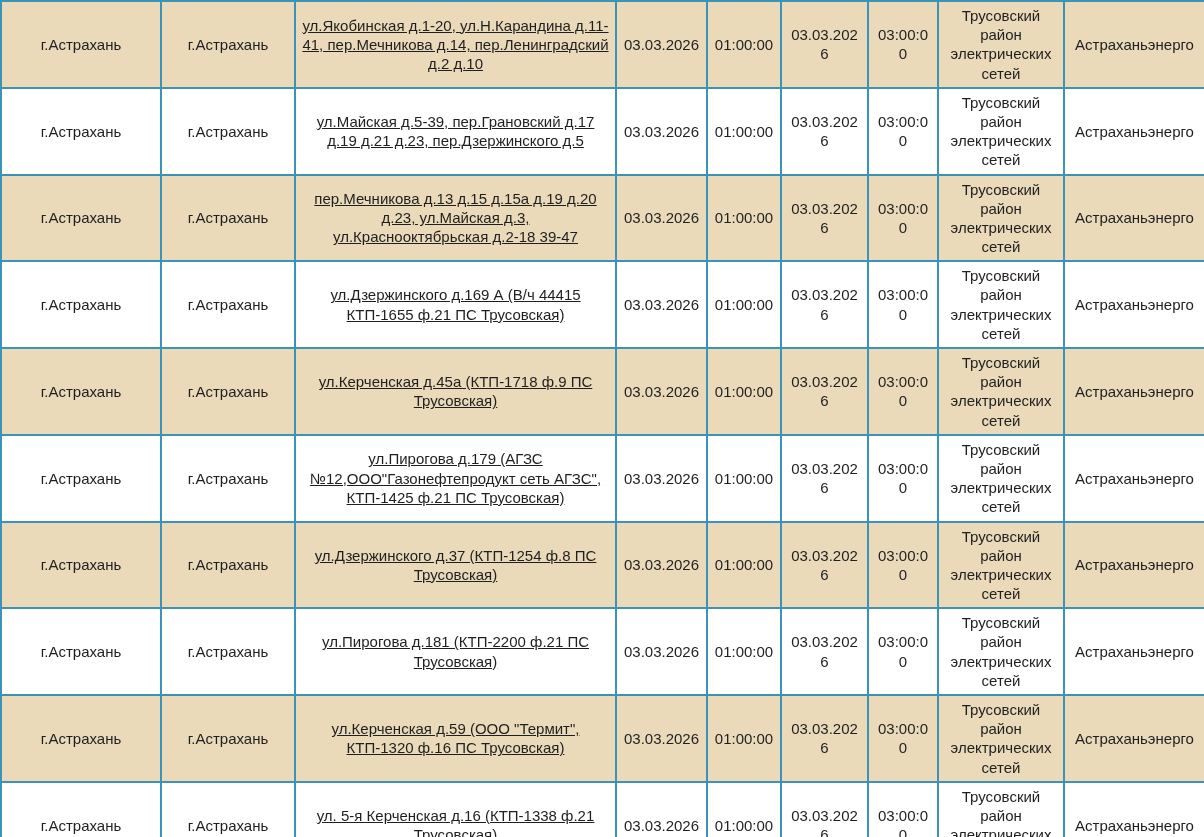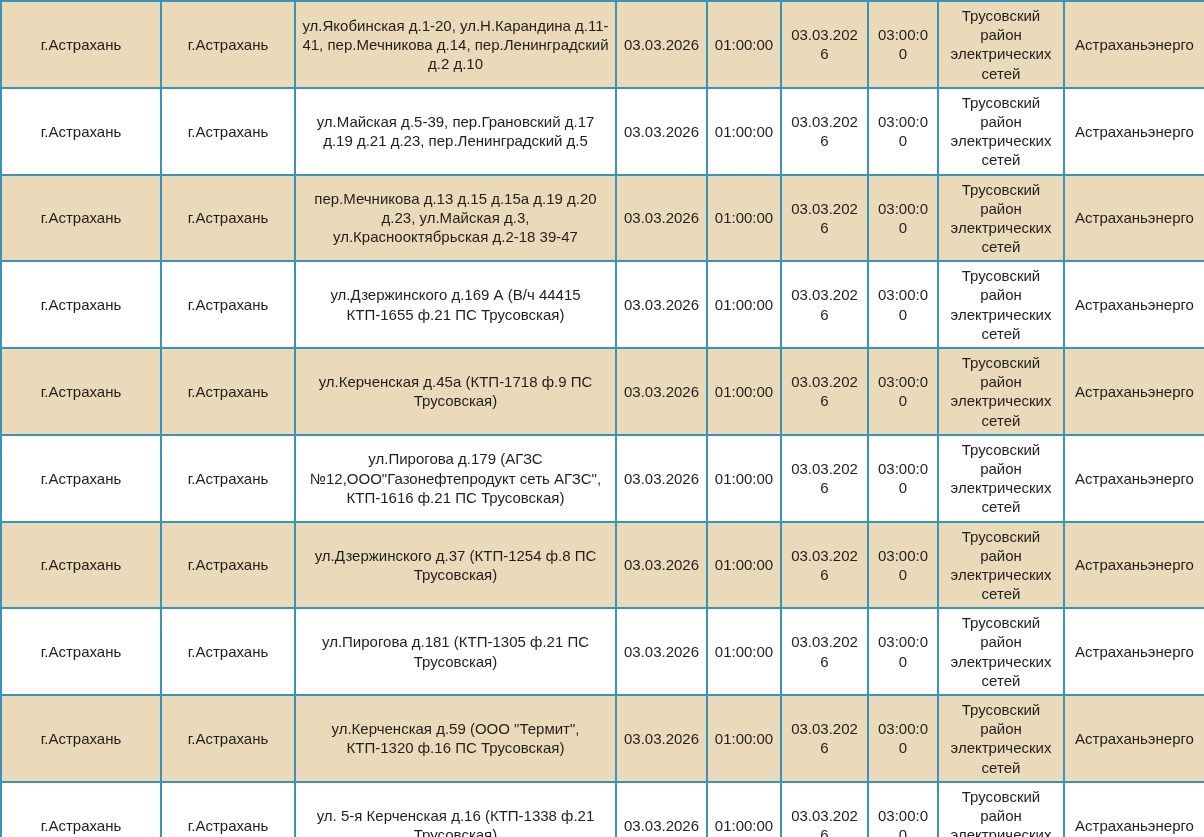--- a/index.html
+++ b/index.html
@@ -27,21 +27,21 @@
     text-align:center;
     vertical-align:middle;
     padding:4px 6px;
     font-size:15px;
     line-height:1.28;
     font-weight:400;
     word-wrap:break-word;
   }
   tr.shaded td{background:var(--shaded-bg);}
   tr.plain td{background:var(--plain-bg);}
-  td.addr{padding:4px 8px;}
+  td.addr{padding:4px 8px;text-decoration:underline;}
 </style>
 </head>
 <body>
 
 <table class="outage-table">
   <colgroup>
     <col style="width:160px">
     <col style="width:134px">
     <col style="width:321px">
     <col style="width:91px">
@@ -59,21 +59,21 @@
     <td>03.03.2026</td>
     <td>01:00:00</td>
     <td>03.03.2026</td>
     <td>03:00:00</td>
     <td>Трусовский район электрических сетей</td>
     <td>Астраханьэнерго</td>
   </tr>
       <tr class="plain">
     <td>г.Астрахань</td>
     <td>г.Астрахань</td>
-    <td class="addr">ул.Майская д.5-39, пер.Грановский д.17 д.19 д.21 д.23, пер.Ленинградский д.5</td>
+    <td class="addr">ул.Майская д.5-39, пер.Грановский д.17 д.19 д.21 д.23, пер.Дзержинского д.5</td>
     <td>03.03.2026</td>
     <td>01:00:00</td>
     <td>03.03.2026</td>
     <td>03:00:00</td>
     <td>Трусовский район электрических сетей</td>
     <td>Астраханьэнерго</td>
   </tr>
       <tr class="shaded">
     <td>г.Астрахань</td>
     <td>г.Астрахань</td>
@@ -103,21 +103,21 @@
     <td>03.03.2026</td>
     <td>01:00:00</td>
     <td>03.03.2026</td>
     <td>03:00:00</td>
     <td>Трусовский район электрических сетей</td>
     <td>Астраханьэнерго</td>
   </tr>
       <tr class="plain">
     <td>г.Астрахань</td>
     <td>г.Астрахань</td>
-    <td class="addr">ул.Пирогова д.179 (АГЗС №12,ООО"Газонефтепродукт сеть АГЗС", КТП-1616 ф.21 ПС Трусовская)</td>
+    <td class="addr">ул.Пирогова д.179 (АГЗС №12,ООО"Газонефтепродукт сеть АГЗС", КТП-1425 ф.21 ПС Трусовская)</td>
     <td>03.03.2026</td>
     <td>01:00:00</td>
     <td>03.03.2026</td>
     <td>03:00:00</td>
     <td>Трусовский район электрических сетей</td>
     <td>Астраханьэнерго</td>
   </tr>
       <tr class="shaded">
     <td>г.Астрахань</td>
     <td>г.Астрахань</td>
@@ -125,21 +125,21 @@
     <td>03.03.2026</td>
     <td>01:00:00</td>
     <td>03.03.2026</td>
     <td>03:00:00</td>
     <td>Трусовский район электрических сетей</td>
     <td>Астраханьэнерго</td>
   </tr>
       <tr class="plain">
     <td>г.Астрахань</td>
     <td>г.Астрахань</td>
-    <td class="addr">ул.Пирогова д.181 (КТП-1305 ф.21 ПС Трусовская)</td>
+    <td class="addr">ул.Пирогова д.181 (КТП-2200 ф.21 ПС Трусовская)</td>
     <td>03.03.2026</td>
     <td>01:00:00</td>
     <td>03.03.2026</td>
     <td>03:00:00</td>
     <td>Трусовский район электрических сетей</td>
     <td>Астраханьэнерго</td>
   </tr>
       <tr class="shaded">
     <td>г.Астрахань</td>
     <td>г.Астрахань</td>

